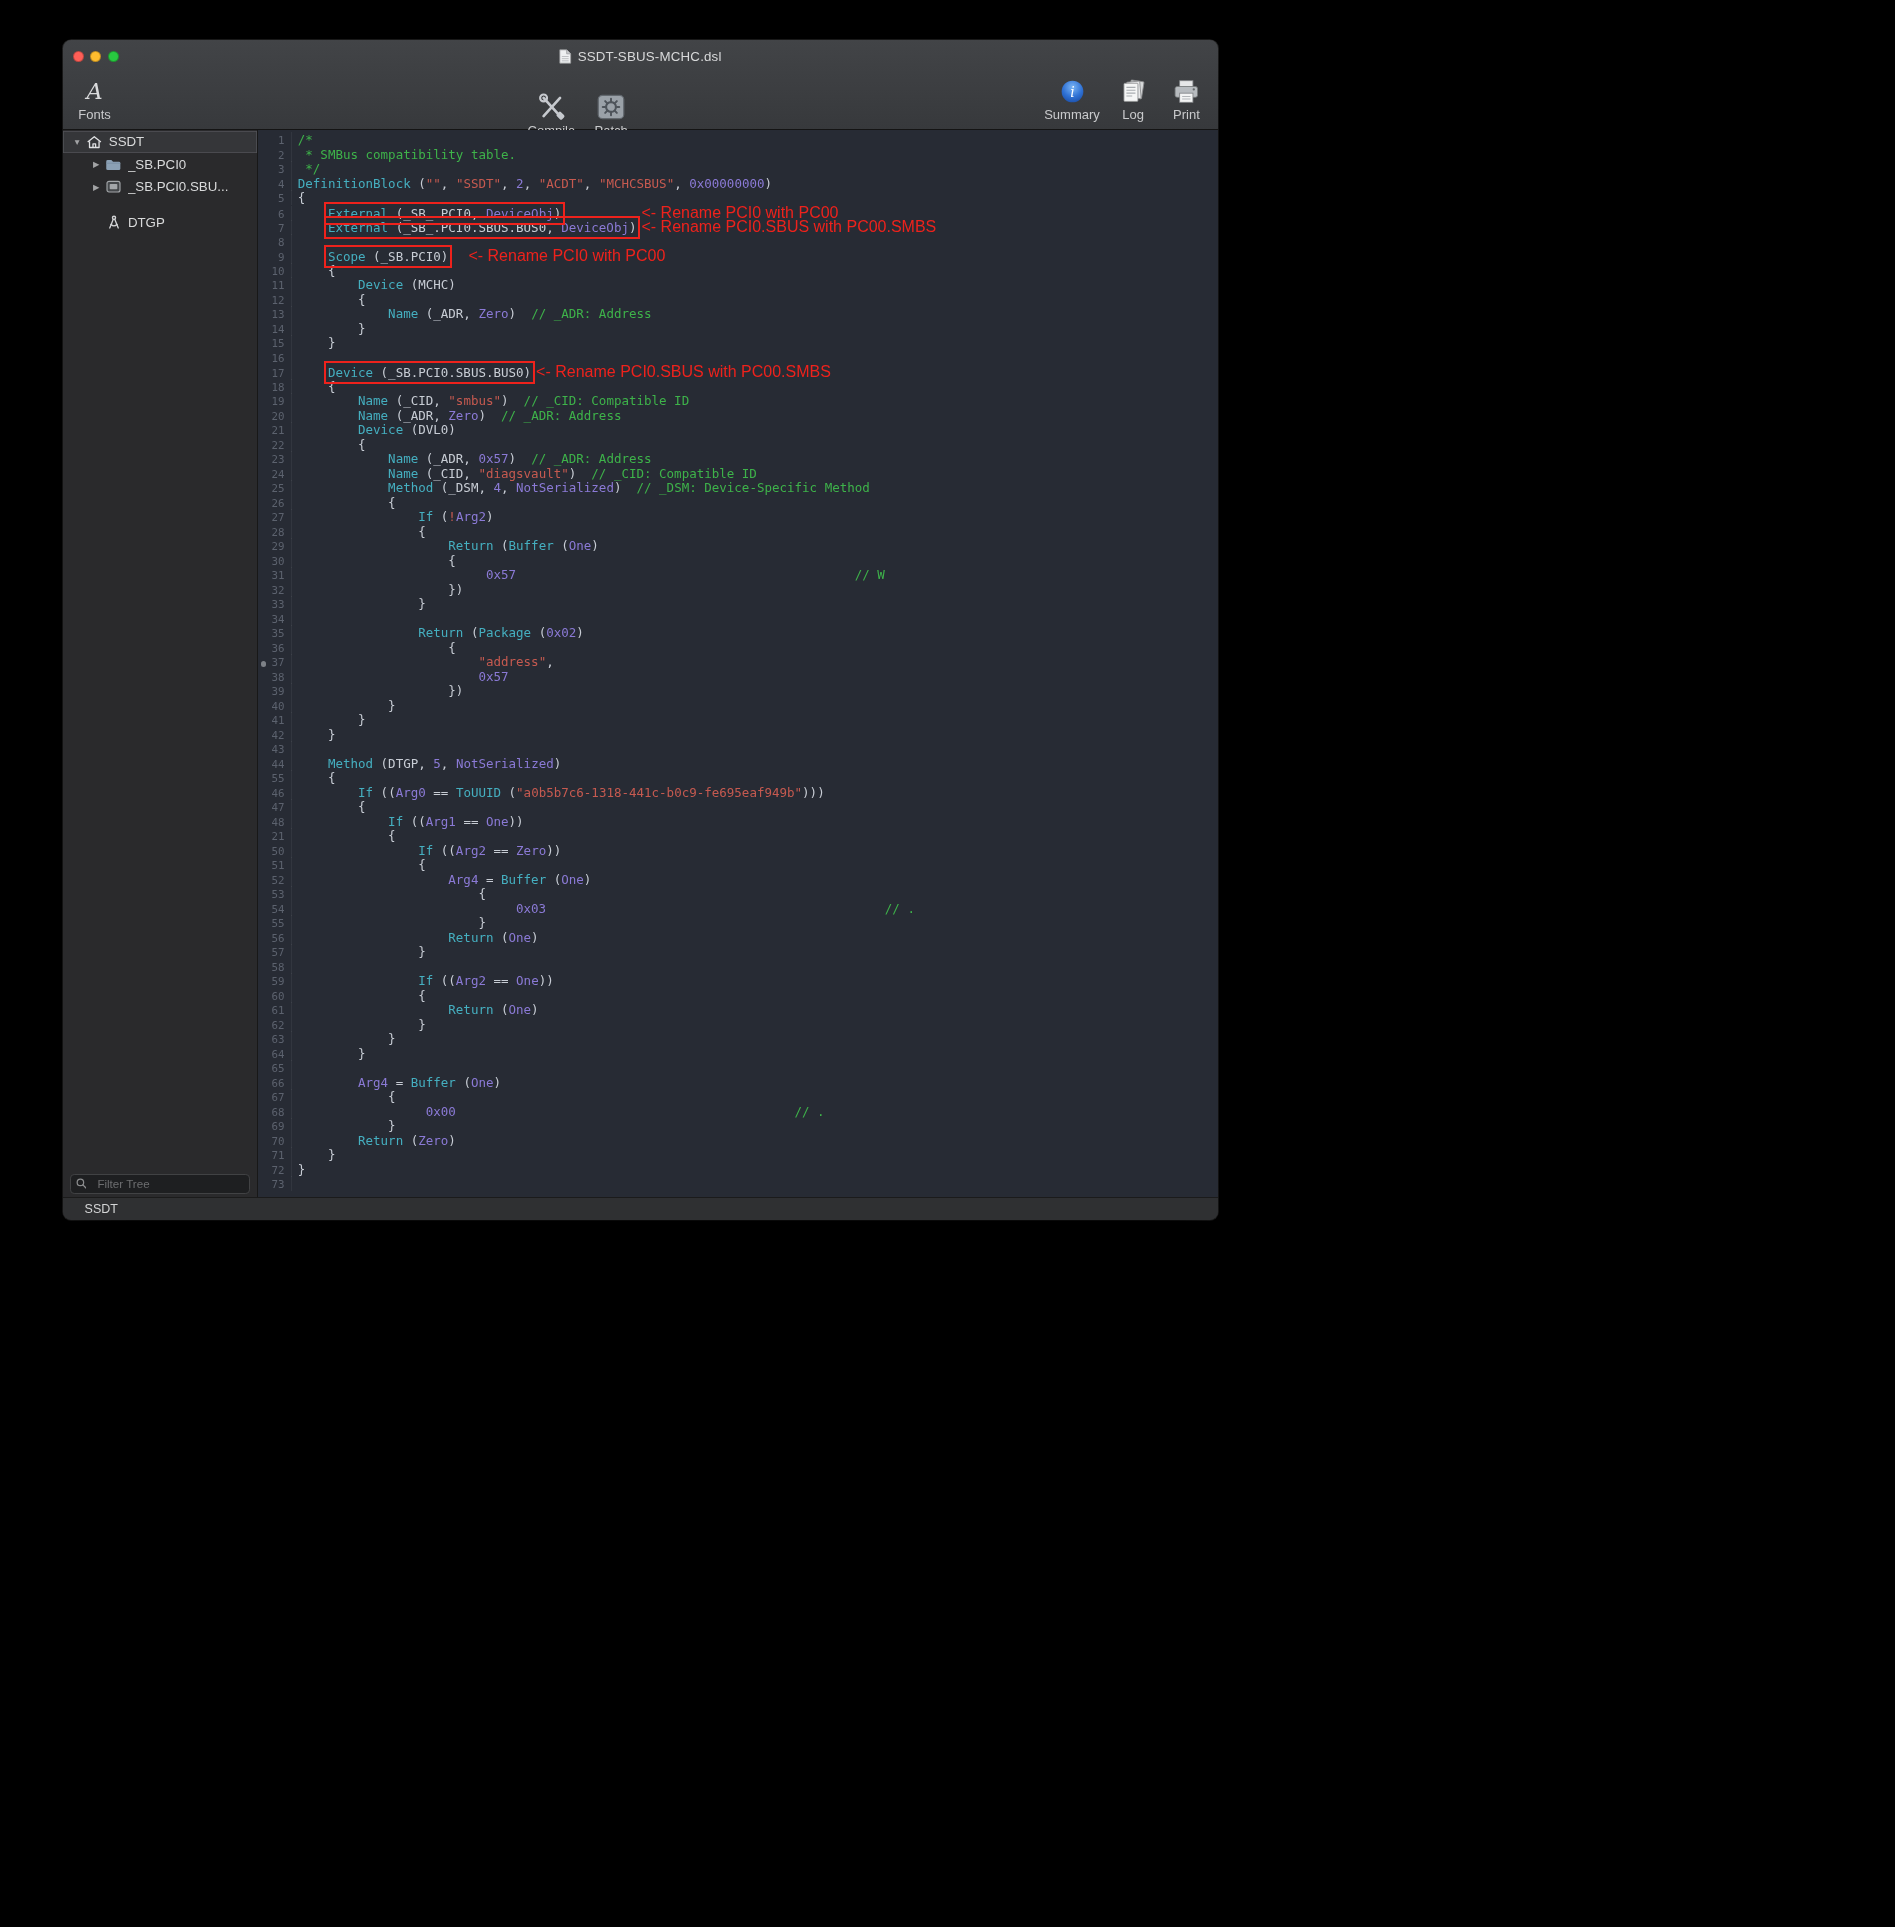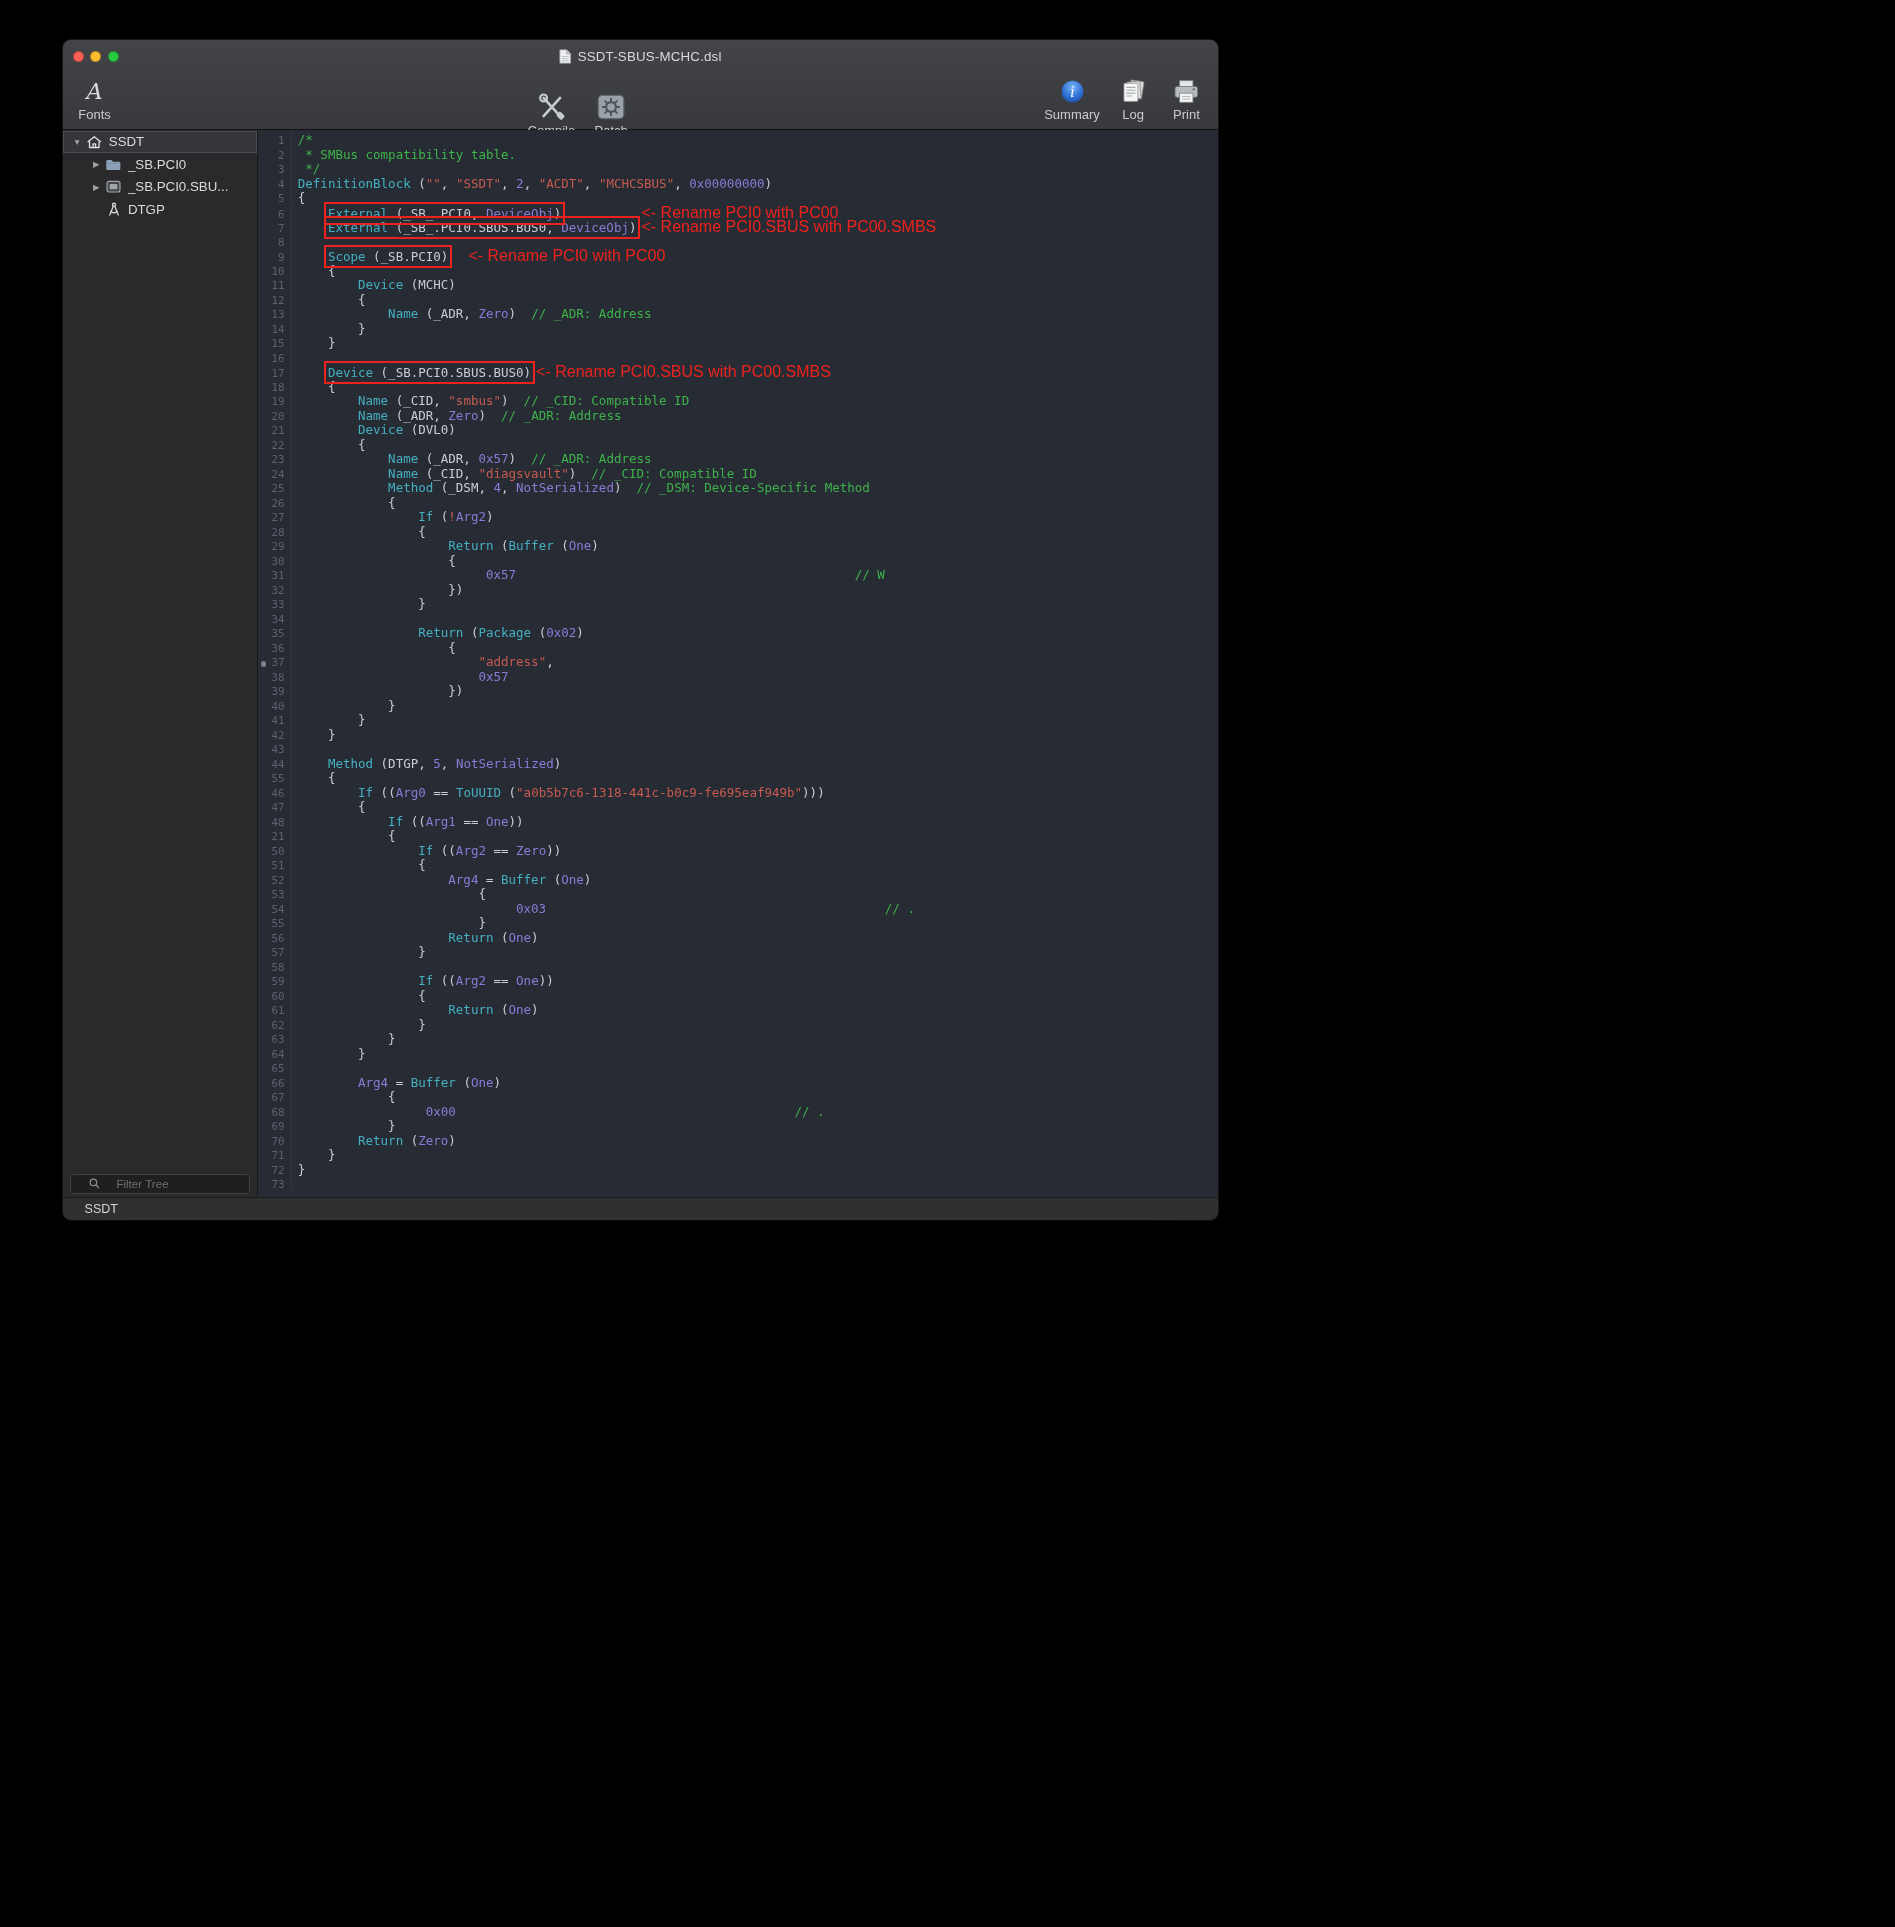--- a/index.html
+++ b/index.html
@@ -33,21 +33,21 @@
   .sidebar{width:195px;min-width:195px;background:#2a2a2c;border-right:0.8px solid #181818;position:relative}
   .tree{padding-top:0.8px}
   .trow{height:22.4px;display:flex;align-items:center;font-size:13.3px;color:#d9dadb;padding-right:3.3px}
   .trow.sel{background:#353639;box-shadow:inset 0 0 0 0.8px #515257}
   .tri{width:13.3px;font-size:8.3px;color:#a2a3a5;text-align:center;flex:none}
   .icon{display:inline-flex;align-items:center;justify-content:center;flex:none}
   .trow .icon{width:18.3px;margin-left:1.7px}
   .tlbl{margin-left:5px;white-space:nowrap;overflow:hidden}
 
   .filter{position:absolute;left:6.6px;right:6.6px;bottom:3.3px;height:20px;background:#1e1f21;border:0.8px solid #414244;
-    border-radius:4.2px;display:flex;align-items:center;padding:0 18px;gap:15px}
+    border-radius:4.2px;display:flex;align-items:center;padding:0 5px;gap:9px}
   .filter input{flex:1;min-width:0;background:transparent;border:none;outline:none;color:#cfd0d1;font-size:11.6px;font-family:"Liberation Sans",sans-serif}
   .filter input::placeholder{color:#6d6e70}
 
   .editor{flex:1;background:var(--editor_bg);position:relative;overflow:hidden;padding-top:3.3px}
   .cline{white-space:pre;height:14.5px;font-family:"DejaVu Sans Mono",monospace;font-size:12.5px;line-height:14.5px}
   .ln{display:inline-block;width:33px;padding-right:6.6px;text-align:right;color:#5c626e;font-size:10.8px}
   .lt{border-left:0.8px solid rgba(255,255,255,.055);padding-left:5.8px}
   .t-p{color:var(--plain)}
   .t-k{color:var(--keyword)}
   .t-n{color:var(--number)}
@@ -224,21 +224,21 @@
             <div class="trow" style="padding-left: 26.6px;">
               <span class="tri">▶</span>
               <span class="icon">
                 <svg width="15" height="13.3" viewBox="0 0 18 16">
                   <rect x="1.2" y="1.6" width="15.6" height="12.8" rx="2.4" fill="#44474a" stroke="#a3a6a9" stroke-width="1.4"></rect>
                   <rect x="4.4" y="4.8" width="9.2" height="6.4" rx="1" fill="#a3a6a9"></rect>
                 </svg>
               </span>
               <span class="tlbl">_SB.PCI0.SBU...</span>
             </div>
-            <div class="trow" style="padding-left: 26.6px;">
+            <div class="trow" style="padding-left: 26.6px; margin-top: 13px;">
               <span class="tri"></span>
               <span class="icon">
                 <svg width="16" height="15" viewBox="0 0 19 18">
                   <g fill="none" stroke="#d3d4d6" stroke-width="1.6" stroke-linecap="round">
                     <circle cx="9.5" cy="3.4" r="1.9"></circle>
                     <line x1="8.6" y1="5.2" x2="4.4" y2="15.6"></line>
                     <line x1="10.4" y1="5.2" x2="14.6" y2="15.6"></line>
                     <path d="M5.8 11.4 A5.6 5.6 0 0 0 13.2 11.4"></path>
                   </g>
                 </svg>

